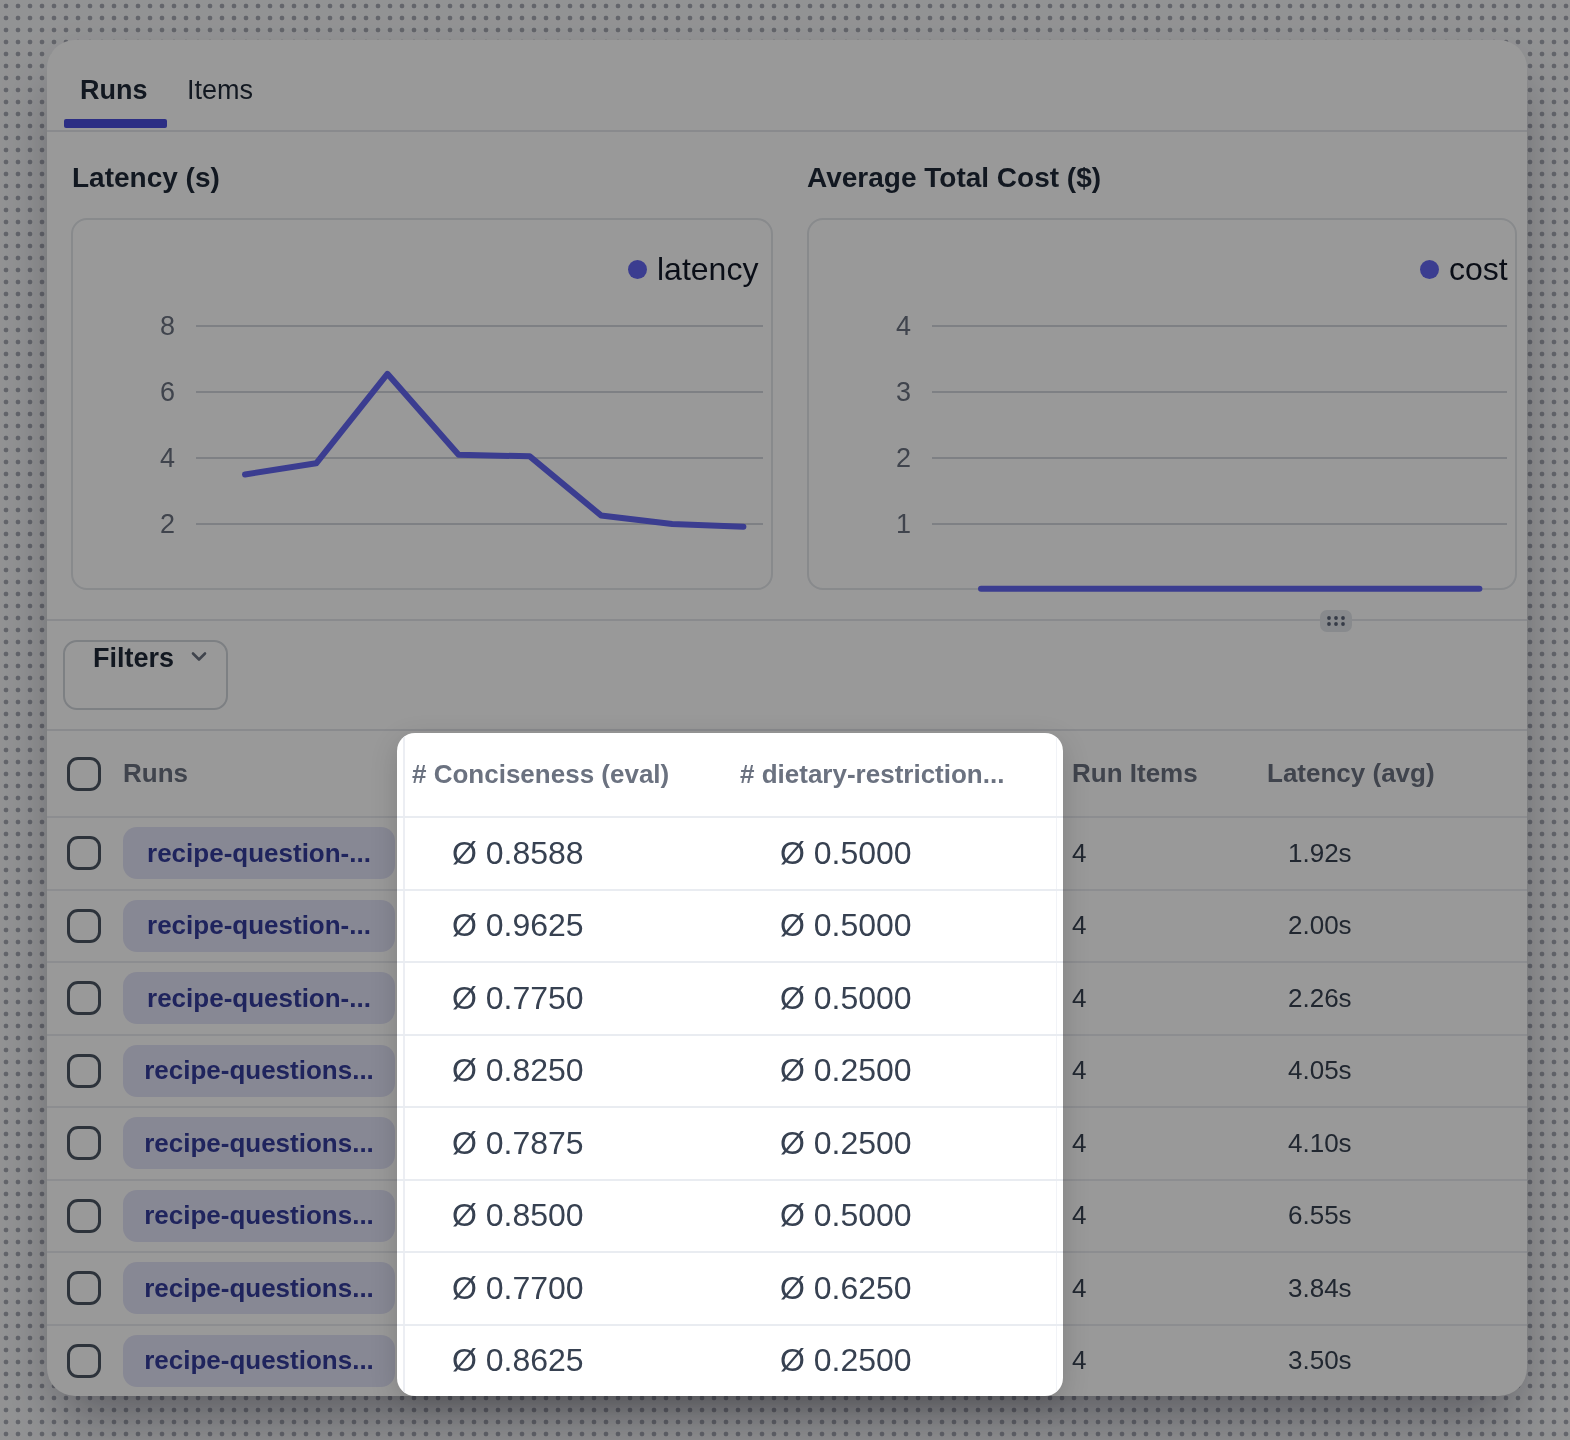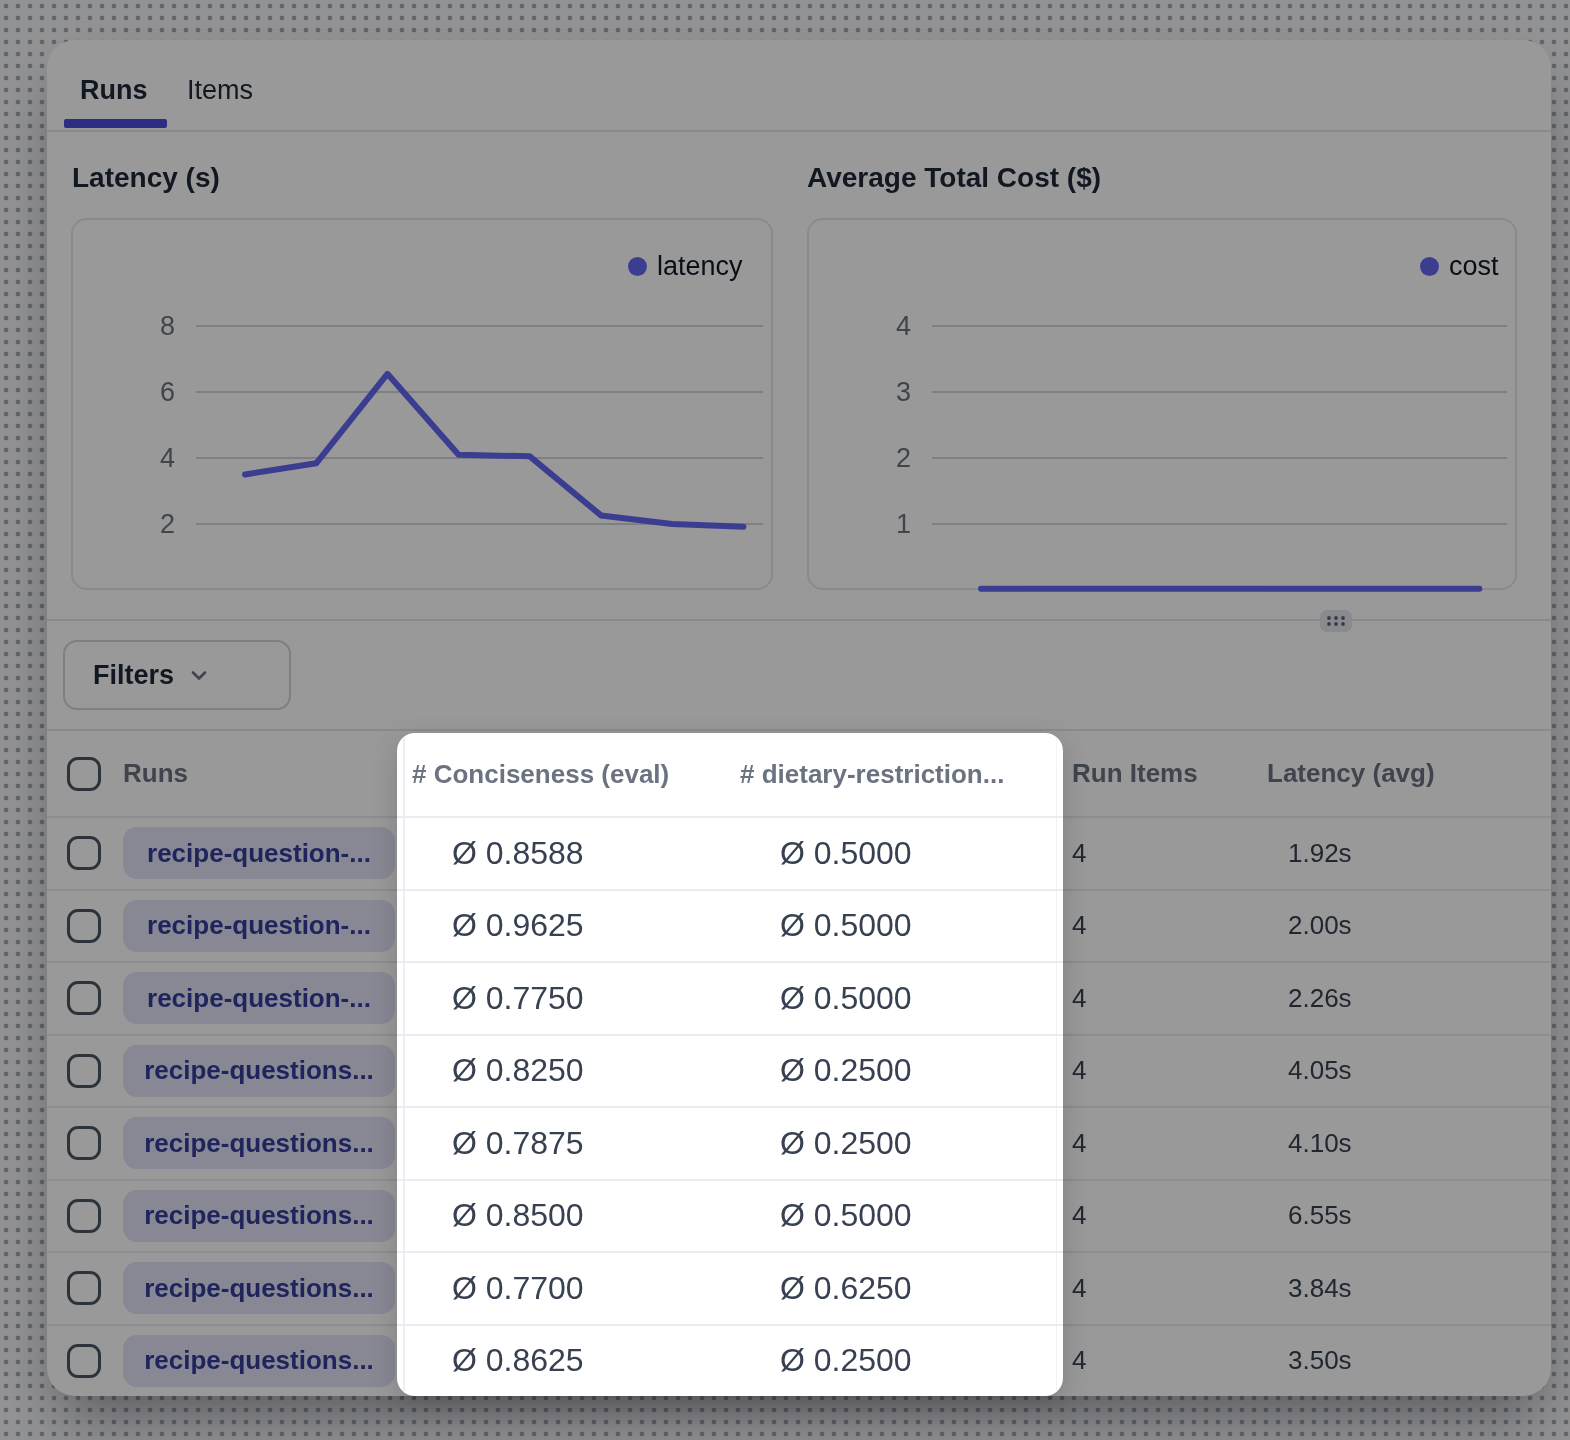--- a/index.html
+++ b/index.html
@@ -14,44 +14,44 @@
     --dark:#1f2937;
   }
   html,body{margin:0;padding:0;}
   body{width:1570px;height:1440px;font-family:"Liberation Sans",sans-serif;}
   .stage{position:relative;width:1570px;height:1440px;overflow:hidden;
     background-color:#f4f5f7;
     background-image:radial-gradient(rgba(70,75,95,.45) 2px, transparent 2.7px);
     background-size:12px 12px;}
   
   .panel{position:absolute;left:47px;top:40px;width:1480px;height:1356px;background:#fff;
-    border-radius:28px;box-shadow:0 30px 60px -15px rgba(15,15,35,.45);overflow:hidden;z-index:1;padding-left:24px;}
+    border-radius:28px;box-shadow:0 30px 60px -15px rgba(15,15,35,.45);overflow:hidden;z-index:1;}
   
   .tab{position:absolute;top:34px;font-size:27px;color:var(--dark);line-height:32px;cursor:pointer;}
   .tab-runs{left:33px;font-weight:700;}
   .tab-items{left:140px;font-weight:500;}
   .tab-underline{position:absolute;left:17px;top:79px;width:103px;height:9px;border-radius:2px;background:var(--accent);}
   .tabs-border{position:absolute;left:0;right:0;top:90px;height:2px;background:var(--border);}
   
   .chart-title{position:absolute;top:123px;font-size:28px;font-weight:700;color:var(--dark);line-height:30px;}
   .ct1{left:25px;} .ct2{left:760px;}
   .card{position:absolute;top:178px;height:372px;border:2px solid #e3e6ea;border-radius:16px;background:#fff;box-sizing:border-box;}
   .card1{left:24px;width:702px;} .card2{left:760px;width:710px;}
   .chart-svg{position:absolute;left:0;top:0;width:100%;height:100%;overflow:visible;}
   .legend{position:absolute;top:31px;display:flex;align-items:center;gap:10px;}
   .legend1{left:555px;} .legend2{left:611px;}
   .legend-dot{width:19px;height:19px;border-radius:50%;background:var(--line);flex:0 0 auto;}
-  .legend-label{font-size:27px;color:#111827;}
+  .legend-label{font-size:32px;color:#111827;}
   
   .divider{position:absolute;left:0;right:0;top:579px;height:2px;background:var(--border);}
   .grip{position:absolute;left:1273px;top:570px;width:32px;height:22px;border-radius:7px;background:#e3e6eb;
     display:flex;align-items:center;justify-content:center;cursor:grab;}
   
-  .filters-btn{position:absolute;left:16px;top:600px;width:228px;height:70px;border-radius:14px;border:2px solid #d1d5db;
-    background:#fff;box-sizing:border-box;display:flex;align-items:center;gap:12px;padding-left:28px;cursor:pointer;}
+  .filters-btn{position:absolute;left:16px;top:600px;width:165px;height:70px;border-radius:14px;border:2px solid #d1d5db;
+    background:#fff;box-sizing:border-box;display:flex;gap:12px;padding-left:28px;cursor:pointer;}
   .filters-label{font-size:27px;font-weight:700;color:#1f2937;}
   
   .table-top{position:absolute;left:0;right:0;top:689px;height:2px;background:var(--border);}
   .thead{position:absolute;left:0;right:0;top:691px;height:85px;}
   .th{position:absolute;top:0;height:100%;display:flex;align-items:center;font-size:26px;font-weight:700;color:var(--head-text);}
   .th-name{left:76px;} .th-items{left:1025px;} .th-lat{left:1220px;}
   .cbx{position:absolute;left:20px;width:34px;height:34px;border:3px solid #4b5563;border-radius:11px;
     background:#fff;box-sizing:border-box;cursor:pointer;}
   .thead .cbx{top:26px;}
   .rows{position:absolute;left:0;right:0;top:776px;}

